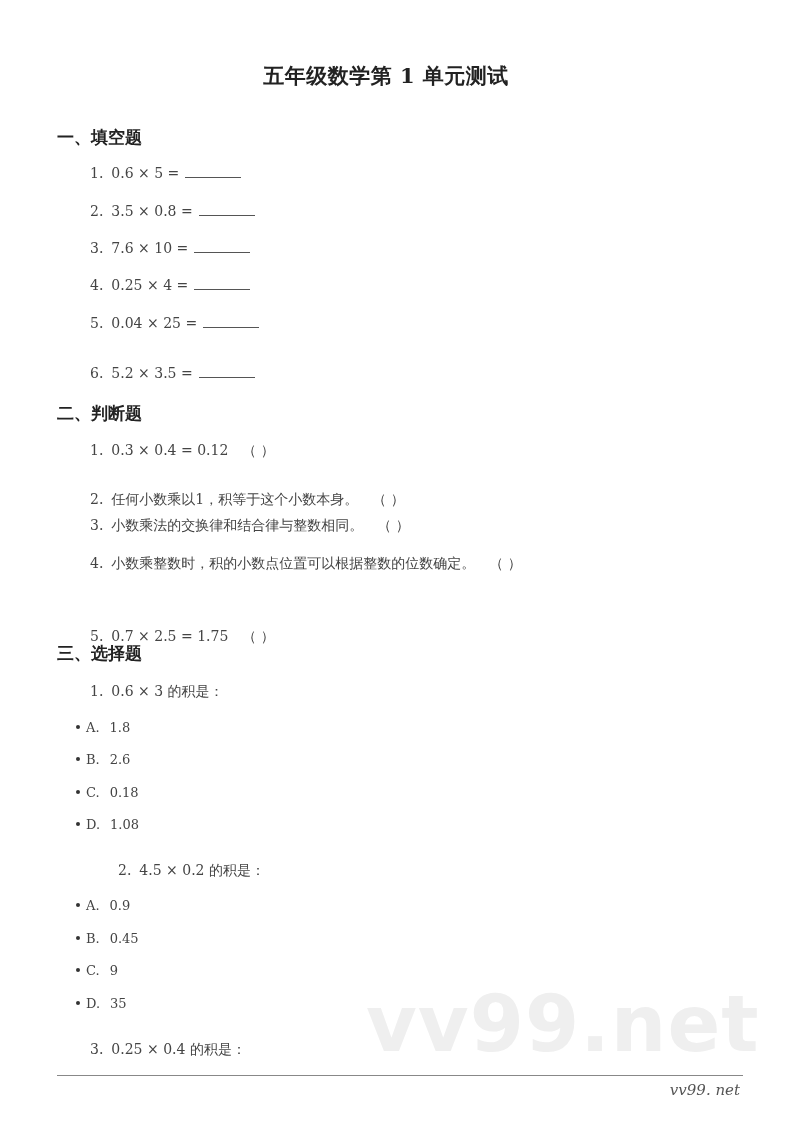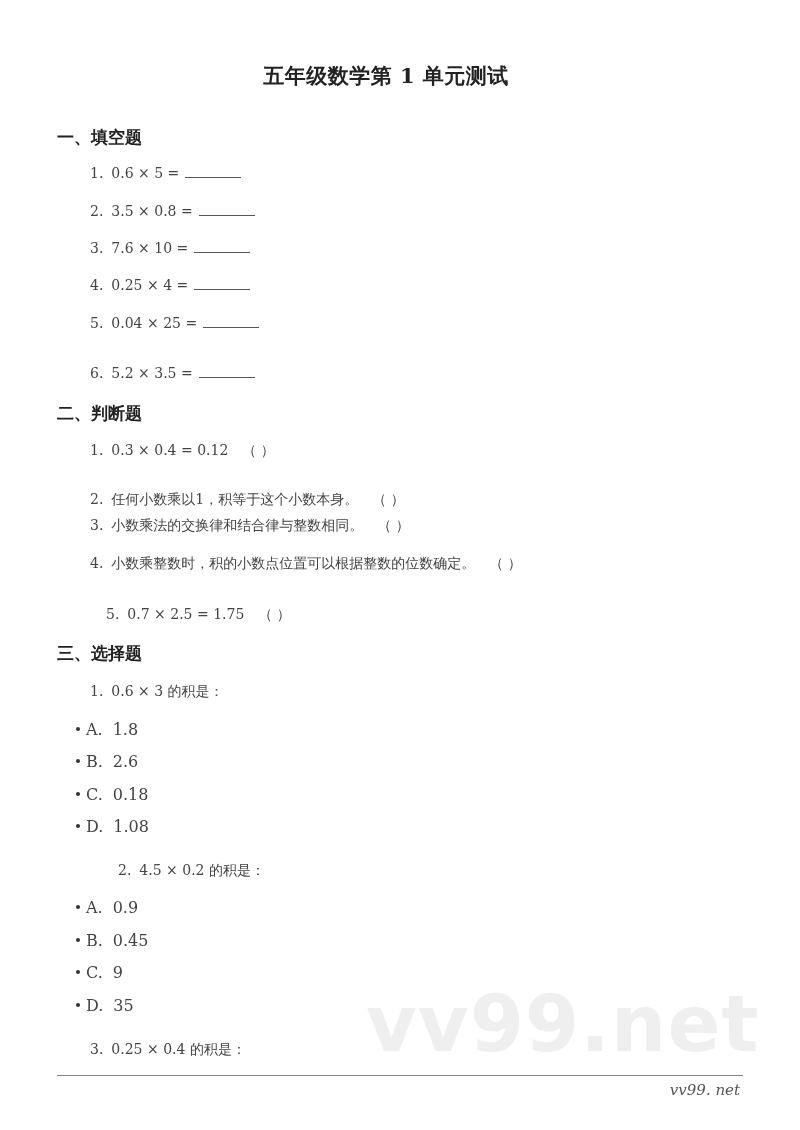--- a/index.html
+++ b/index.html
@@ -46,21 +46,21 @@
       width: 56px;
       border-bottom: 1px solid #555555;
       height: 1px;
       vertical-align: baseline;
       margin-left: 6px;
     }
     .paren { margin-left: 14px; }
     .opt-line {
       position: absolute;
       left: 76px;
-      font-size: 16px;
+      font-size: 13px;
       color: #444444;
       white-space: nowrap;
       text-align: right;
     }
     .opt-line .bullet {
       display: inline-block;
       width: 4px;
       height: 4px;
       border-radius: 50%;
       background: #333333;
@@ -136,21 +136,21 @@
   </div>
   <div class="q-line" style="top:480px;margin-top:11px;">
     <span class="num">2.</span><span>任何小数乘以1，积等于这个小数本身。</span><span class="paren">（ ）</span>
   </div>
   <div class="q-line" style="top:517px;">
     <span class="num">3.</span><span>小数乘法的交换律和结合律与整数相同。</span><span class="paren">（ ）</span>
   </div>
   <div class="q-line" style="top:555px;">
     <span class="num">4.</span><span>小数乘整数时，积的小数点位置可以根据整数的位数确定。</span><span class="paren">（ ）</span>
   </div>
-  <div class="q-line" style="top:606px;margin-left:16px;">
+  <div class="q-line" style="top:628px;">
     <span class="num">5.</span><span>0.7 × 2.5 = 1.75</span><span class="paren">（ ）</span>
   </div>
 
   <div class="section-heading" style="top:642px;">三、选择题</div>
 
   <div class="q-line" style="top:683px;">
     <span class="num">1.</span><span>0.6 × 3 的积是：</span>
   </div>
   <div class="opt-line" style="top:720px;">
     <span class="bullet"></span><span class="letter">A.</span><span>1.8</span>

